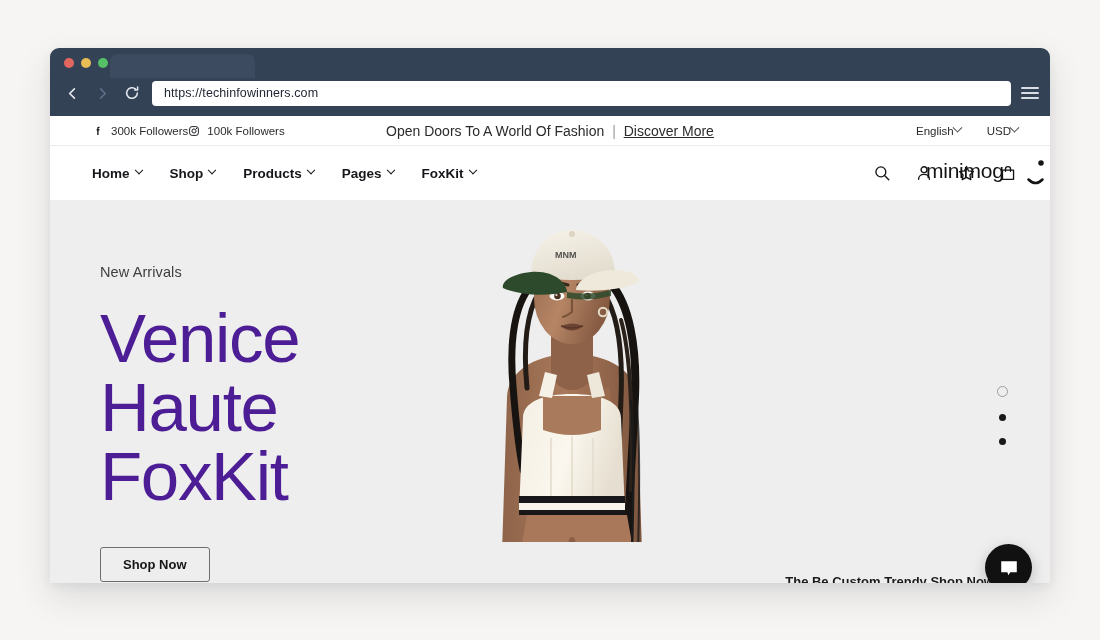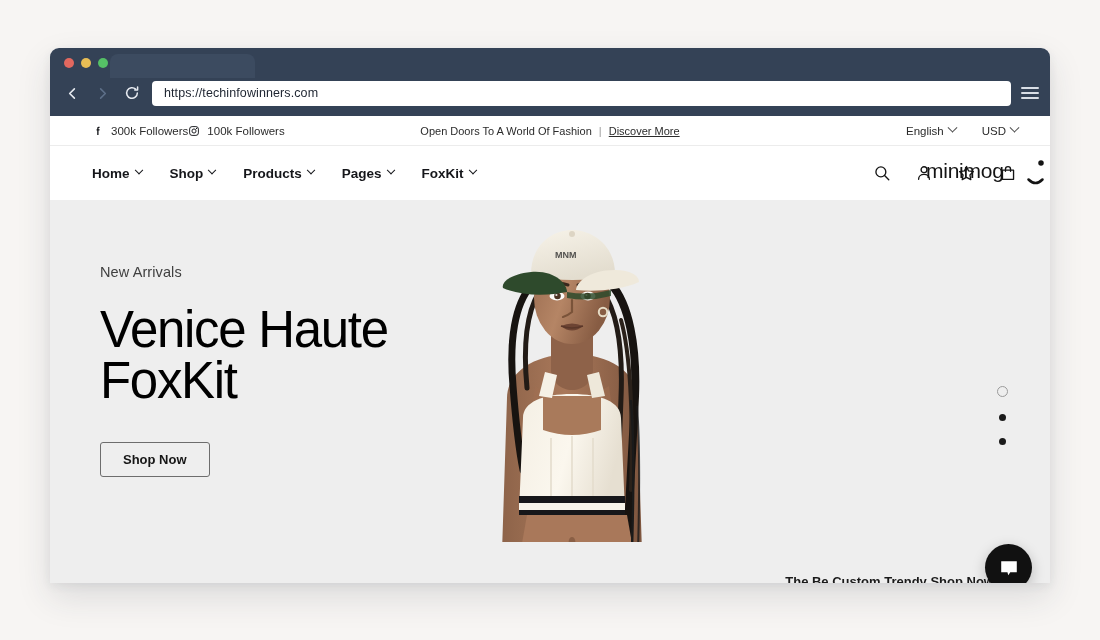--- a/index.html
+++ b/index.html
@@ -122,37 +122,37 @@
     color: #2b2b2b;
   }
   .social-group { display: flex; align-items: center; }
   .social-item { display: flex; align-items: center; gap: 7px; white-space: nowrap; }
   .social-item svg { display: block; flex: 0 0 auto; }
 
   .announce-center {
     position: absolute;
     left: 0; right: 0;
     text-align: center;
-    font-size: 11px;
+    font-size: 14px;
     color: #2b2b2b;
     pointer-events: none;
   }
   .announce-center span { pointer-events: auto; }
   .announce-sep { margin: 0 4px; color: #9a9a9a; }
   .discover-link { text-decoration: underline; color: #2b2b2b; cursor: pointer; }
 
   .announce-right {
     margin-left: auto;
     display: flex;
     align-items: center;
     gap: 26px;
     position: relative;
     z-index: 2;
   }
-  .sel { display: flex; align-items: center; gap: 5px; font-size: 11.5px; color: #2b2b2b; cursor: pointer; }
+  .sel { display: flex; align-items: center; font-size: 11.5px; color: #2b2b2b; cursor: pointer; }
 
   .caret {
     width: 7px; height: 7px;
     border-right: 1.3px solid #4a4a4a;
     border-bottom: 1.3px solid #4a4a4a;
     transform: rotate(45deg) translate(-2px,-2px);
     flex: 0 0 auto;
   }
 
   
@@ -218,24 +218,24 @@
     width: 380px;
     z-index: 3;
   }
   .eyebrow {
     font-size: 14.5px;
     color: #404040;
     margin-bottom: 24px;
     letter-spacing: 0.1px;
   }
   .hero-title {
-    font-size: 51px;
+    font-size: 69px;
     line-height: 1.0;
     font-weight: 400;
-    color: #000000;
+    color: #4c1d95;
     letter-spacing: -1.3px;
     margin-bottom: 36px;
   }
   .hero-title .line { display: block; }
   .shop-btn {
     display: inline-flex;
     align-items: center;
     justify-content: center;
     height: 35px;
     padding: 0 22px;

